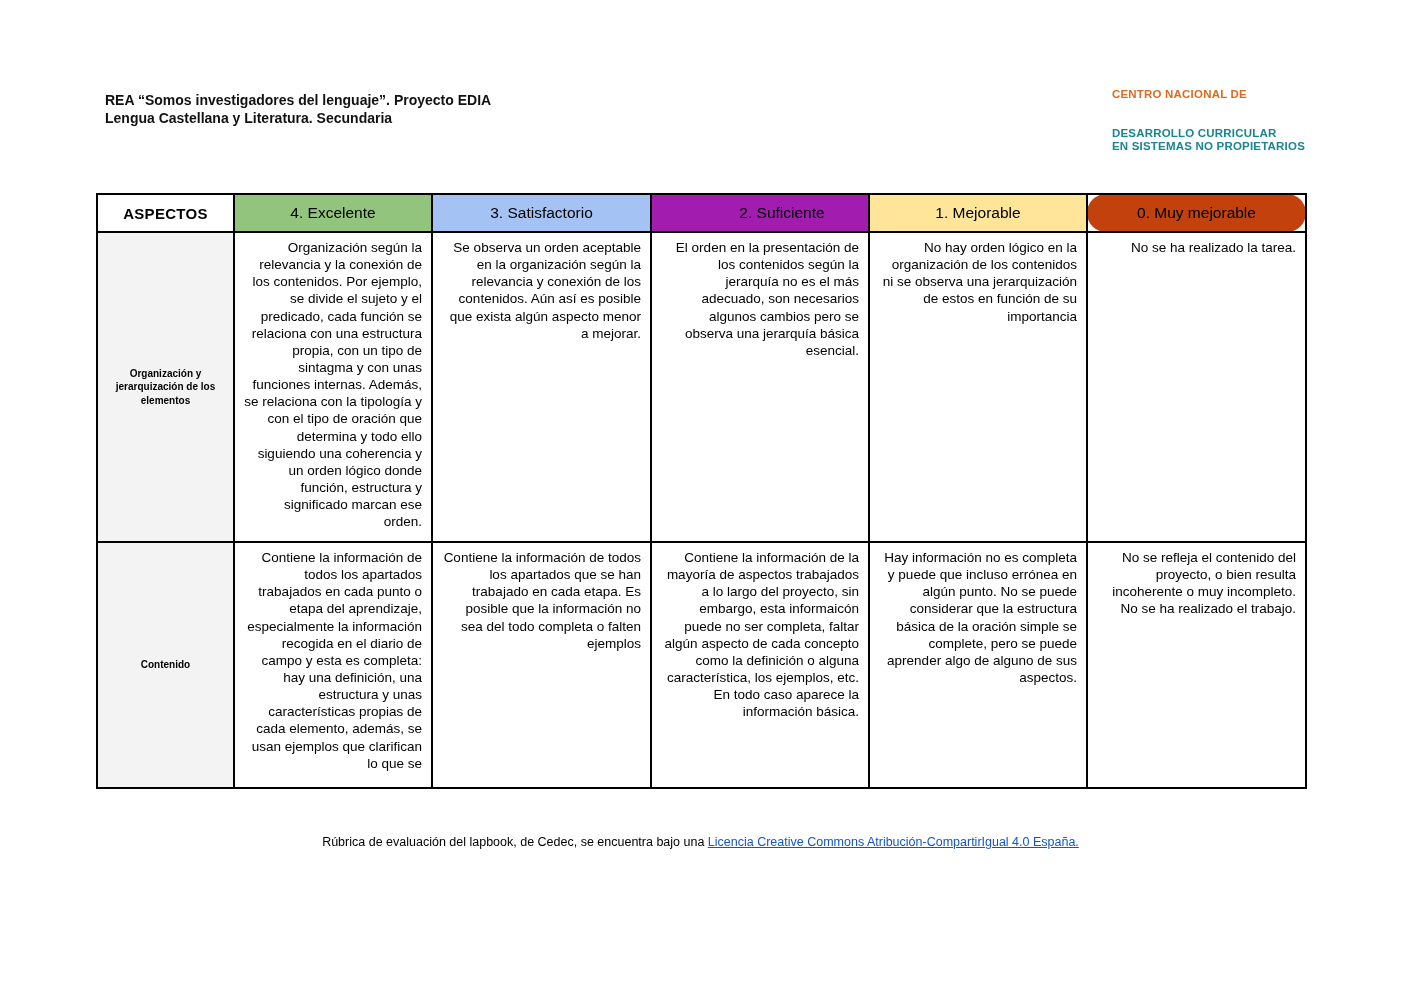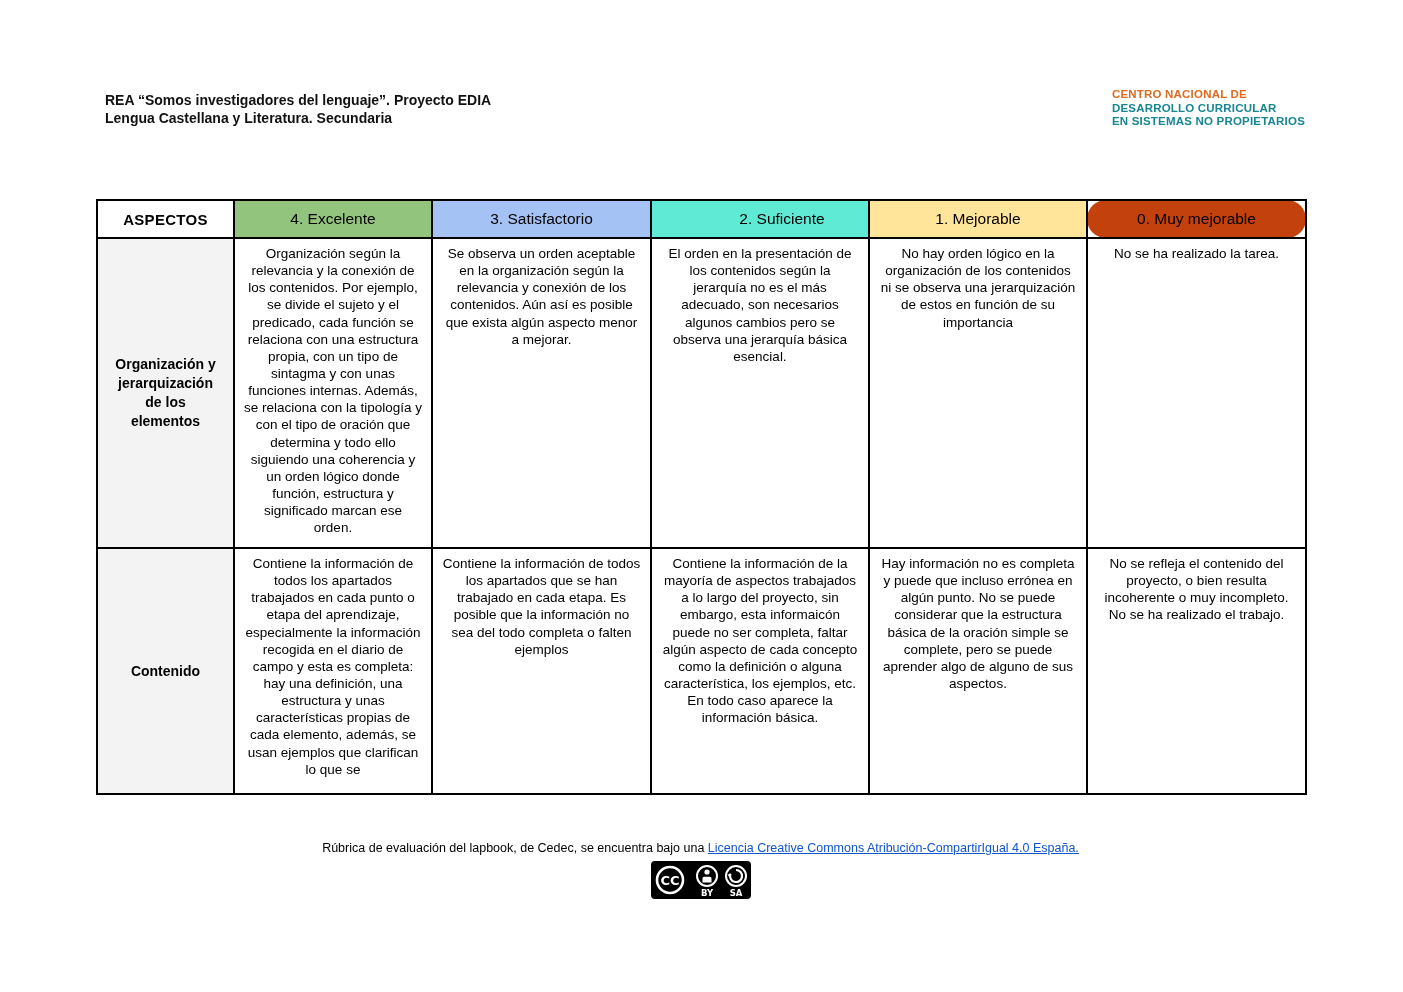--- a/index.html
+++ b/index.html
@@ -15,30 +15,30 @@
   .logo-block { display: flex; align-items: center; margin-top: -4px; }
   .logo-wordmark { font-family: "DejaVu Sans", sans-serif; font-weight: bold; font-size: 47px; letter-spacing: -1px; line-height: 1; }
   .logo-tagline { margin-left: 12px; font-size: 11.5px; font-weight: bold; line-height: 1.18; letter-spacing: 0.2px; }
   
   .title-bar {
     margin-top: 46px; height: 46px; border: 2px solid #000;
     display: flex; align-items: center; justify-content: center;
     font-size: 19px; font-weight: bold; letter-spacing: 0.3px;
   }
   
-  table.rubric { margin-top: 21px; border-collapse: collapse; table-layout: fixed; width: 1209px; }
+  table.rubric { margin-top: 15px; border-collapse: collapse; table-layout: fixed; width: 1209px; }
   table.rubric th, table.rubric td { border: 2px solid #000; overflow: hidden; }
   table.rubric thead th { height: 38px; text-align: center; vertical-align: middle; font-size: 15.5px; font-weight: normal; padding: 0 4px; }
   table.rubric thead th.aspects { font-weight: bold; font-size: 15px; background: #ffffff; letter-spacing: 0.3px; }
   table.rubric th.aspect {
-    background: #f3f3f3; font-weight: bold; font-size: 14px;
+    background: #f3f3f3; font-weight: bold; font-size: 10px;
     text-align: center; vertical-align: middle; padding: 0 12px; line-height: 1.35;
   }
   table.rubric td {
-    vertical-align: top; text-align: center; padding: 6px 9px 4px 9px;
+    vertical-align: top; text-align: right; padding: 6px 9px 4px 9px;
     font-size: 13.5px; line-height: 1.27; background: #ffffff;
   }
   tr.row-1 { height: 310px; }
   tr.row-2 { height: 246px; }
   
   .footer { margin-top: 46px; text-align: center; font-size: 12.5px; }
   .footer a { color: #1155cc; text-decoration: underline; cursor: pointer; }
   .cc-badge-wrap { margin-top: 6px; text-align: center; }
   .cc-badge { display: inline-block; cursor: pointer; }
 </style>
@@ -48,42 +48,42 @@
 <div class="page">
 
   <div class="top-row">
     <div class="doc-header">
       <div>REA “Somos investigadores del lenguaje”. Proyecto EDIA</div>
       <div>Lengua Castellana y Literatura. Secundaria</div>
     </div>
     <div class="logo-block">
       <div class="logo-tagline">
         <div id="logo-t1" style="color: rgb(221, 107, 31);">CENTRO NACIONAL DE</div>
-        <div id="logo-t2" style="color: rgb(23, 134, 145);">DESARROLLO CURRICULAR</div>
+        <div id="logo-t2" style="color: rgb(23, 134, 145); margin-top: 25px;">DESARROLLO CURRICULAR</div>
         <div id="logo-t3" style="color: rgb(23, 134, 145);">EN SISTEMAS NO PROPIETARIOS</div>
       </div>
     </div>
   </div>
 
 
   <table class="rubric">
     <colgroup>
       <col style="width:137px">
         <col style="width:198px">
         <col style="width:219px">
       <col style="width:218px">
         <col style="width:218px">
         <col style="width:219px">
     </colgroup>
     <thead>
       <tr>
         <th class="aspects" style="background-color: rgb(255, 255, 255);">ASPECTOS</th>
         <th style="background-color: rgb(147, 196, 125);">4. Excelente</th>
         <th style="background-color: rgb(164, 194, 244);">3. Satisfactorio</th>
-        <th style="background-color: #5eead4; padding-left: 48px;">2. Suficiente</th>
+        <th style="background-color: #a21caf; padding-left: 48px;">2. Suficiente</th>
         <th style="background-color: rgb(255, 229, 153);">1. Mejorable</th>
         <th style="background-color: #c2410c; border-radius: 19px;">0. Muy mejorable</th>
       </tr>
     </thead>
     <tbody>
       <tr class="row-1">
         <th class="aspect">Organización y jerarquización de los elementos</th>
         <td>Organización según la relevancia y la conexión de los contenidos. Por ejemplo, se divide el sujeto y el predicado, cada función se relaciona con una estructura propia, con un tipo de sintagma y con unas funciones internas. Además, se relaciona con la tipología y con el tipo de oración que determina y todo ello siguiendo una coherencia y un orden lógico donde función, estructura y significado marcan ese orden.</td>
         <td>Se observa un orden aceptable en la organización según la relevancia y conexión de los contenidos. Aún así es posible que exista algún aspecto menor a mejorar.</td>
         <td>El orden en la presentación de los contenidos según la jerarquía no es el más adecuado, son necesarios algunos cambios pero se observa una jerarquía básica esencial.</td>
@@ -97,40 +97,14 @@
         <td>Contiene la información de la mayoría de aspectos trabajados a lo largo del proyecto, sin embargo, esta informaicón puede no ser completa, faltar algún aspecto de cada concepto como la definición o alguna característica, los ejemplos, etc. En todo caso aparece la información básica.</td>
         <td>Hay información no es completa y puede que incluso errónea en algún punto. No se puede considerar que la estructura básica de la oración simple se complete, pero se puede aprender algo de alguno de sus aspectos.</td>
         <td>No se refleja el contenido del proyecto, o bien resulta incoherente o muy incompleto. No se ha realizado el trabajo.</td>
       </tr>
     </tbody>
   </table>
 
   <div class="footer">
     <span>Rúbrica de evaluación del lapbook, de Cedec, se encuentra bajo una </span><a href="#">Licencia Creative Commons Atribución-CompartirIgual 4.0 España.</a>
   </div>
-  <div class="cc-badge-wrap">
-    <span class="cc-badge">
-      <svg width="100" height="38" viewBox="0 0 100 38" xmlns="http://www.w3.org/2000/svg">
-        <rect x="0" y="0" width="100" height="38" rx="4" fill="#000000"></rect>
-
-        <g>
-          <circle cx="19" cy="19" r="13" fill="none" stroke="#ffffff" stroke-width="2.6"></circle>
-          <text x="19" y="24" font-family="DejaVu Sans, sans-serif" font-size="13" font-weight="bold" fill="#ffffff" text-anchor="middle">CC</text>
-        </g>
-
-        <g>
-          <circle cx="56" cy="15" r="10" fill="none" stroke="#ffffff" stroke-width="2"></circle>
-          <circle cx="56" cy="11" r="2.6" fill="#ffffff"></circle>
-          <path d="M51.5 21.5 v-4.2 a1.6 1.6 0 0 1 1.6-1.6 h5.8 a1.6 1.6 0 0 1 1.6 1.6 v4.2 z" fill="#ffffff"></path>
-          <text id="cc-by-text" x="56" y="35" font-family="DejaVu Sans, sans-serif" font-size="8.5" font-weight="bold" fill="#ffffff" text-anchor="middle">BY</text>
-        </g>
-
-        <g>
-          <circle cx="85" cy="15" r="10" fill="none" stroke="#ffffff" stroke-width="2"></circle>
-          <path d="M85 9 a6 6 0 1 1 -5.5 3.7" fill="none" stroke="#ffffff" stroke-width="2.2"></path>
-          <path d="M76.5 13.5 l3.6 -0.4 l-1.6 3.3 z" fill="#ffffff"></path>
-          <text id="cc-sa-text" x="85" y="35" font-family="DejaVu Sans, sans-serif" font-size="8.5" font-weight="bold" fill="#ffffff" text-anchor="middle">SA</text>
-        </g>
-      </svg>
-    </span>
-  </div>
 
 </div>
 
 </body></html>

